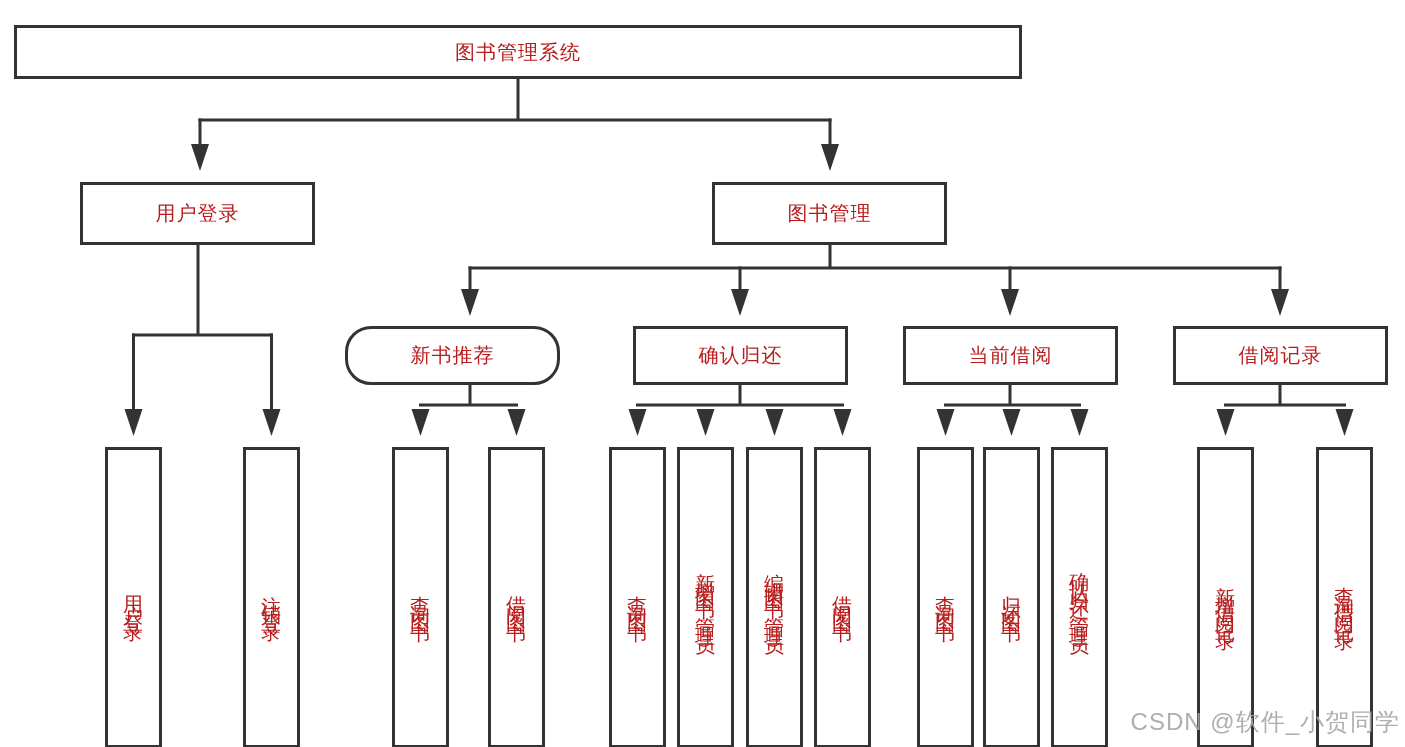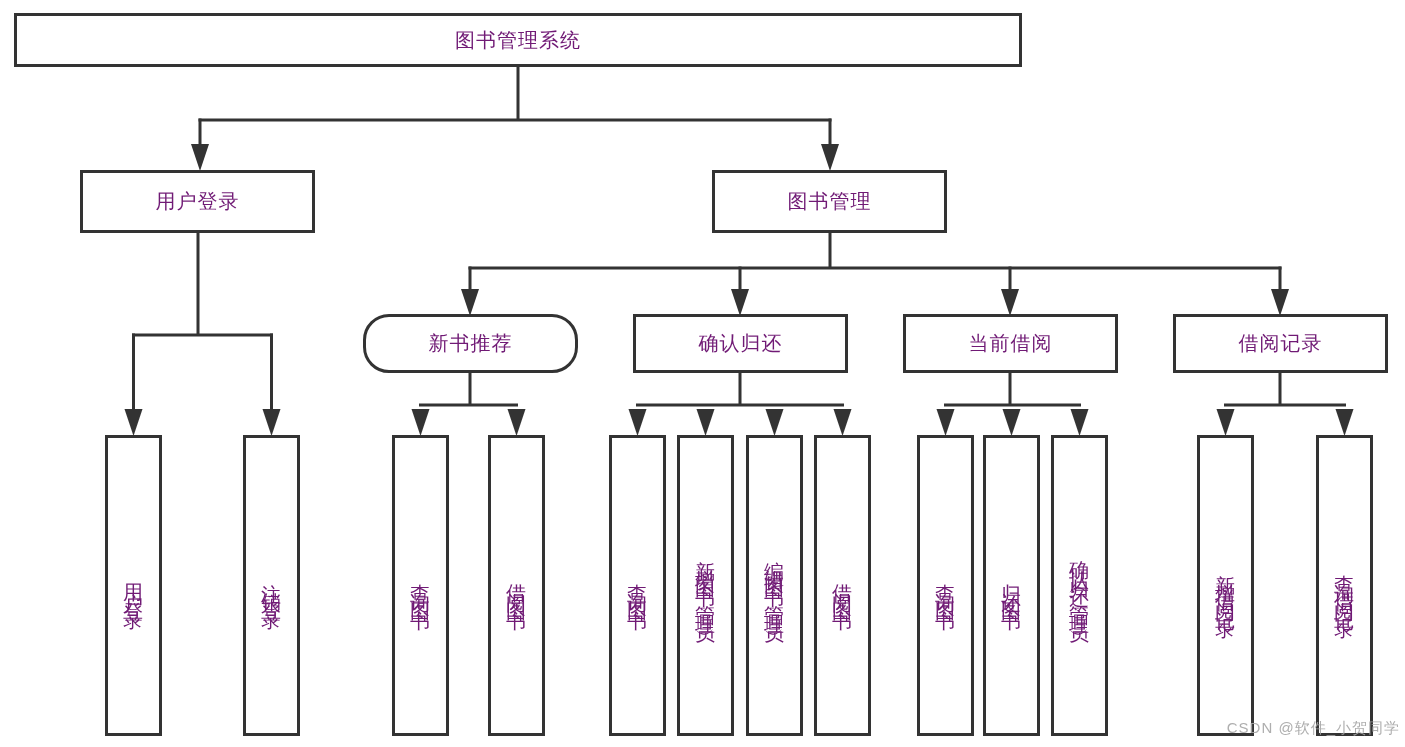--- a/index.html
+++ b/index.html
@@ -21,36 +21,37 @@
     top: 0;
     width: 1405px;
     height: 747px;
     pointer-events: none;
   }
   .node {
     position: absolute;
     box-sizing: border-box;
     background: #ffffff;
     border: 3px solid #333333;
-    color: #701a75;
+    color: #b91c1c;
     display: flex;
     align-items: center;
     justify-content: center;
     font-size: 20px;
     letter-spacing: 1px;
     z-index: 1;
+    margin-top: 12px;
   }
   .node.root   { left: 14px;  top: 13px;  width: 1008px; height: 54px; }
 
   .node.lvl2   { top: 170px; height: 63px; width: 235px; }
   .node.lvl2.a { left: 80px; }
   .node.lvl2.b { left: 712px; text-align: center; }
 
   .node.lvl3   { top: 314px; height: 59px; width: 215px; }
-  .node.lvl3.a { left: 363px; border-radius: 26px; }
+  .node.lvl3.a { left: 345px; border-radius: 26px; }
   .node.lvl3.b { left: 633px; }
   .node.lvl3.c { left: 903px; align-items: center; }
   .node.lvl3.d { left: 1173px; }
 
   .node.leaf {
     top: 435px;
     height: 301px;
     width: 57px;
   }
   .node.leaf .vtext {
@@ -72,21 +73,21 @@
   .leaf.p9  { left: 917px; }
   .leaf.p10 { left: 983px; }
   .leaf.p11 { left: 1051px; }
   .leaf.p12 { left: 1197px; }
   .leaf.p13 { left: 1316px; }
 
   .watermark {
     position: absolute;
     right: 5px;
     bottom: 9px;
-    font-size: 15px;
+    font-size: 24px;
     color: rgba(165,165,165,0.9);
     z-index: 2;
     letter-spacing: 1px;
   }
 </style>
 </head>
 <body>
 
 <div class="canvas">
 

